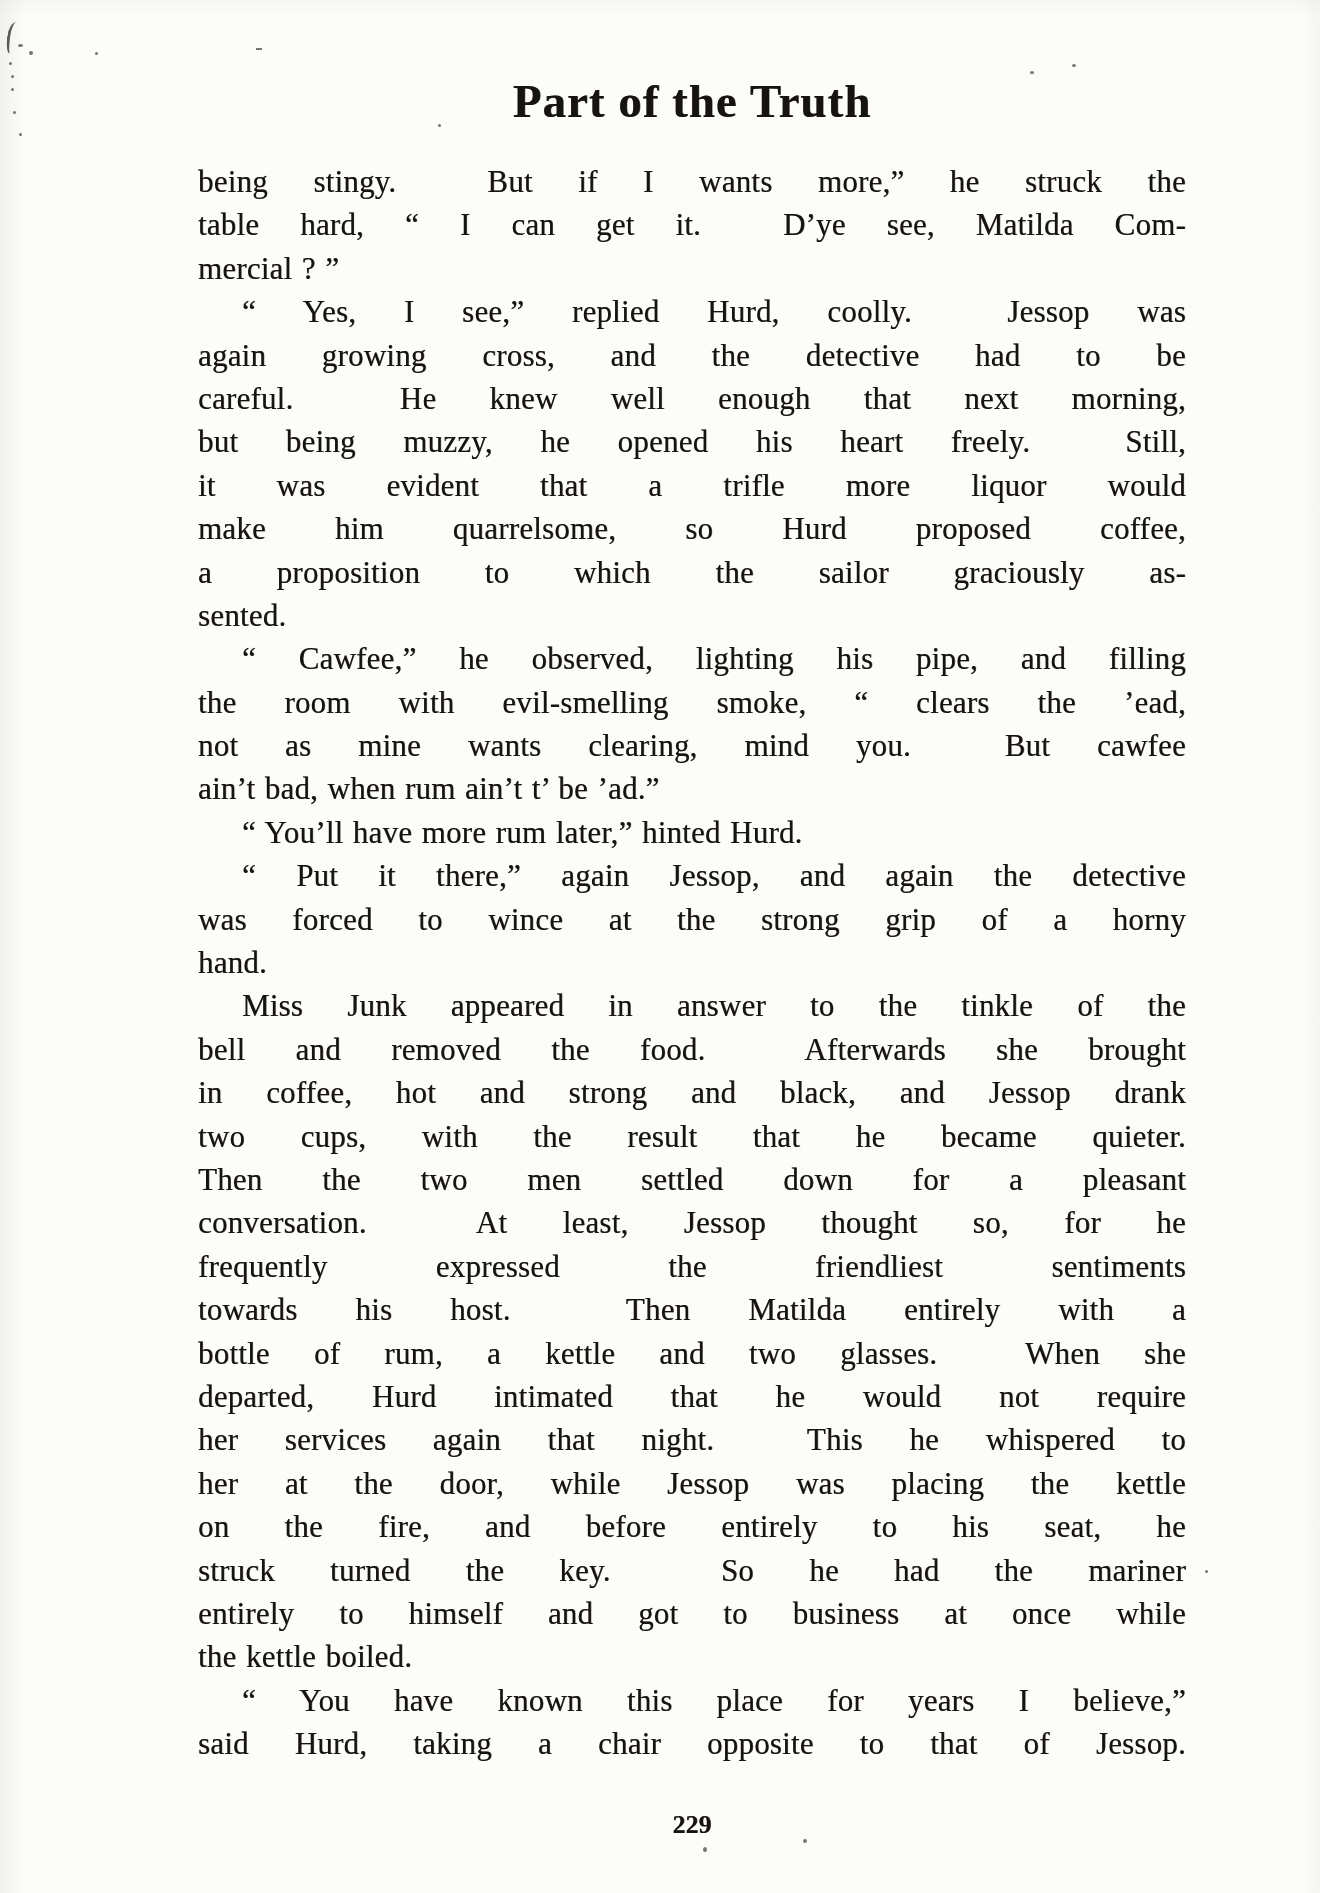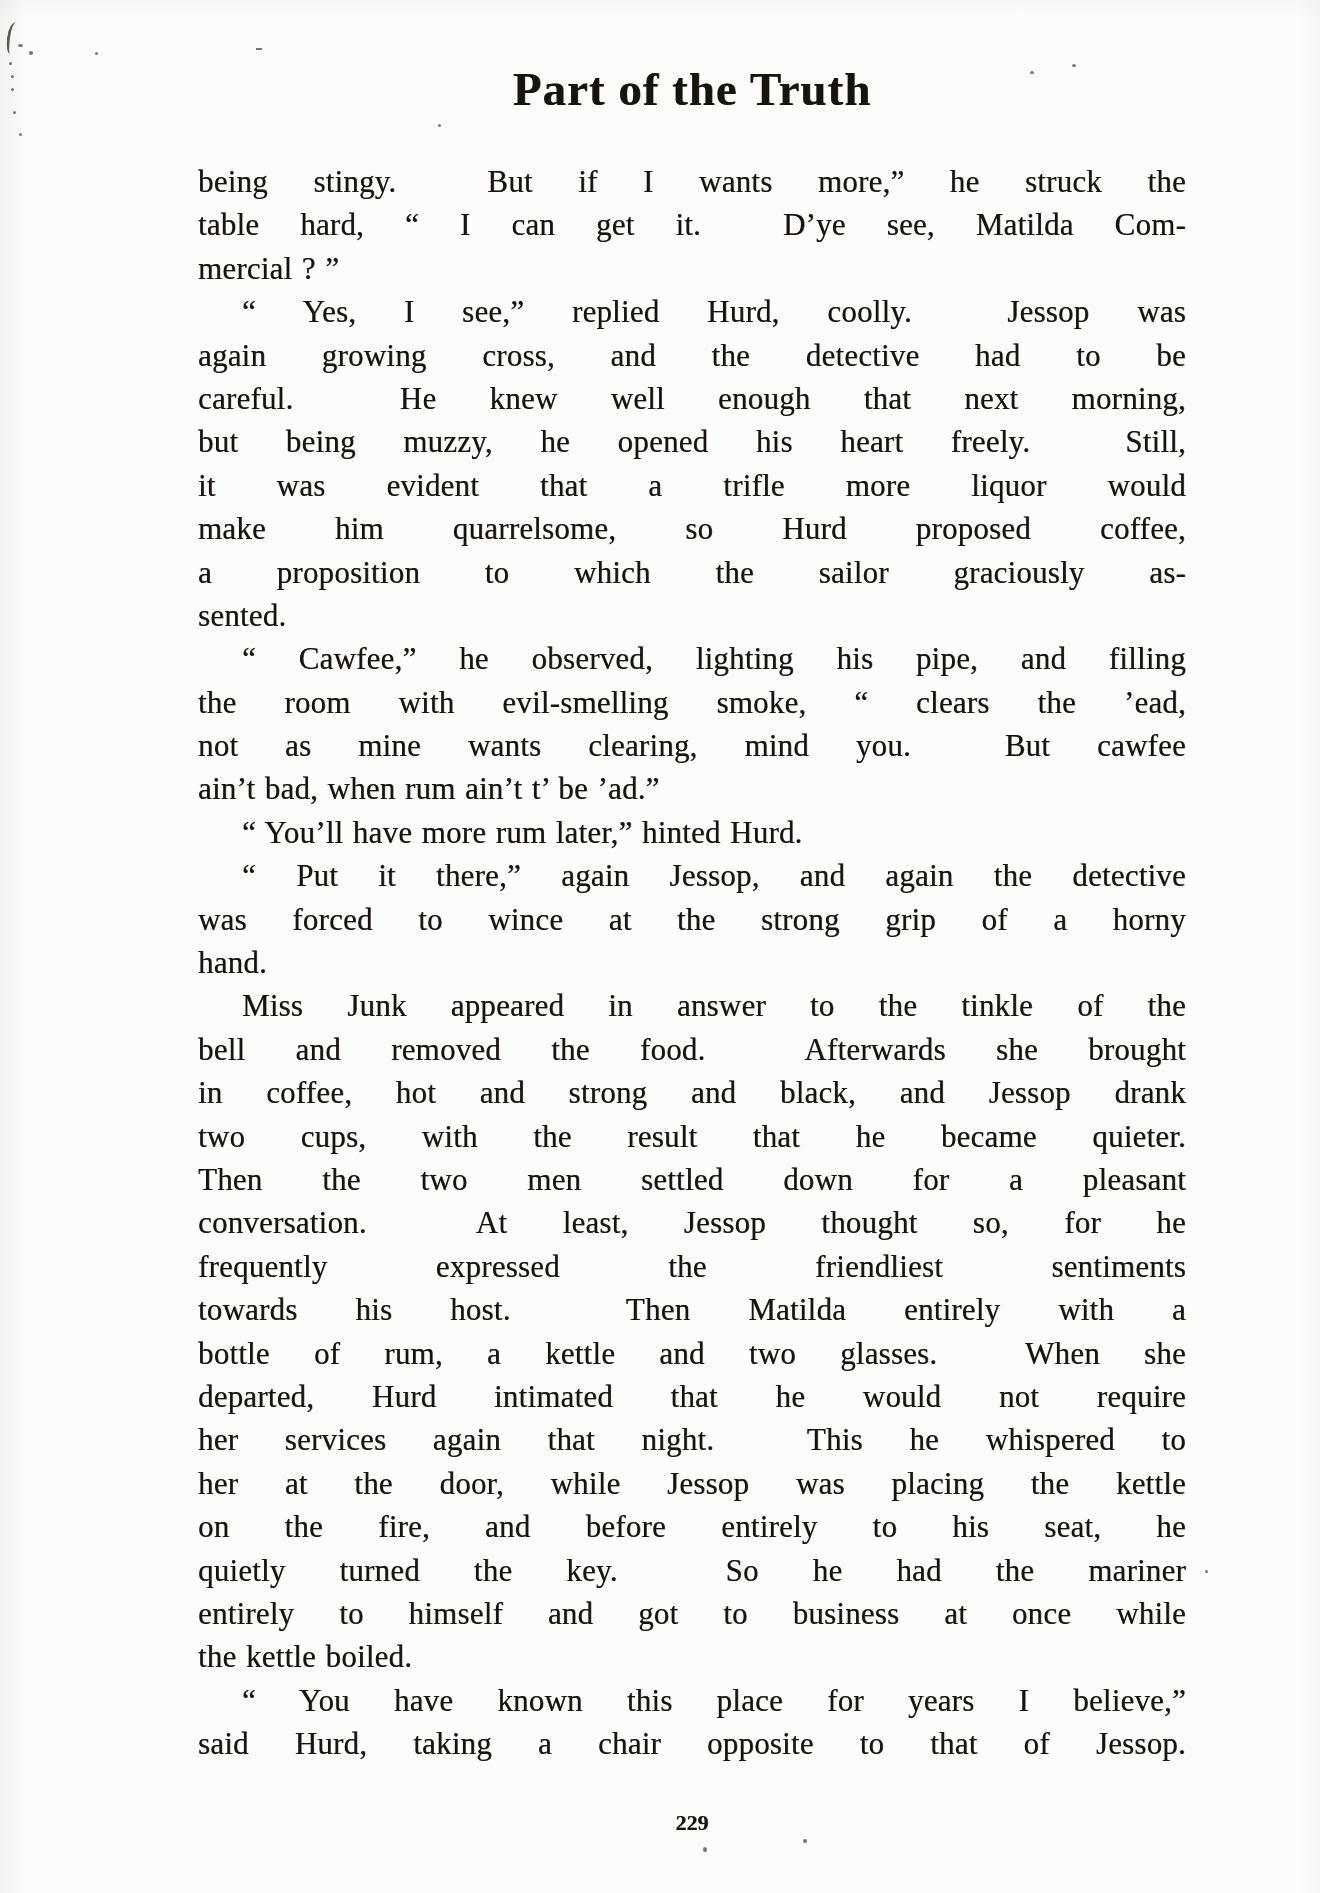--- a/index.html
+++ b/index.html
@@ -20,21 +20,21 @@
     content:'';
     position:absolute; inset:0;
     background:
       linear-gradient(90deg, rgba(70,68,60,0.06), rgba(70,68,60,0) 26px),
       linear-gradient(270deg, rgba(70,68,60,0.035), rgba(70,68,60,0) 22px),
       linear-gradient(180deg, rgba(70,68,60,0.03), rgba(70,68,60,0) 18px);
     pointer-events:none;
   }
   .title {
     position:absolute;
-    left:198px; top:62px; width:988px;
+    left:198px; top:74px; width:988px;
     font-size:47px;
     font-weight:bold;
     text-align:center;
     letter-spacing:1px;
     text-shadow:0.5px 0 0 rgba(23,19,15,0.7);
     white-space:pre;
   }
   .body {
     position:absolute;
     left:198px; top:160px; width:988px;
@@ -49,21 +49,21 @@
     text-align-last:justify;
     white-space:pre-wrap;
     height:43.4px;
     overflow:visible;
   }
   .line.indent { text-indent:44px; }
   .line.last  { text-align-last:left; }
   .pagenum {
     position:absolute;
     left:198px; top:1810px; width:988px;
-    font-size:22px;
+    font-size:26px;
     font-weight:bold;
     text-align:center;
     text-shadow:0.4px 0 0 rgba(23,19,15,0.6);
   }
   
   .squiggle {
     position:absolute; left:7px; top:22px;
     width:9px; height:32px;
     border-left:3px solid #44423c;
     border-radius:70% 0 0 45% / 55% 0 0 55%;
@@ -127,21 +127,21 @@
       <div class="line">two cups, with the result that he became quieter.</div>
       <div class="line">Then the two men settled down for a pleasant</div>
       <div class="line">conversation.  At least, Jessop thought so, for he</div>
       <div class="line">frequently expressed the friendliest sentiments</div>
       <div class="line">towards his host.  Then Matilda entirely with a</div>
       <div class="line">bottle of rum, a kettle and two glasses.  When she</div>
       <div class="line">departed, Hurd intimated that he would not require</div>
       <div class="line">her services again that night.  This he whispered to</div>
       <div class="line">her at the door, while Jessop was placing the kettle</div>
       <div class="line">on the fire, and before entirely to his seat, he</div>
-      <div class="line">quietly turned the key.  So he had the mariner</div>
+      <div class="line">struck turned the key.  So he had the mariner</div>
       <div class="line">entirely to himself and got to business at once while</div>
       <div class="line last">the kettle boiled.</div>
       <div class="line indent">“ You have known this place for years I believe,”</div>
       <div class="line">said Hurd, taking a chair opposite to that of Jessop.</div>
     </div>
 
   <div class="pagenum">229</div>
 
 </div>
 

